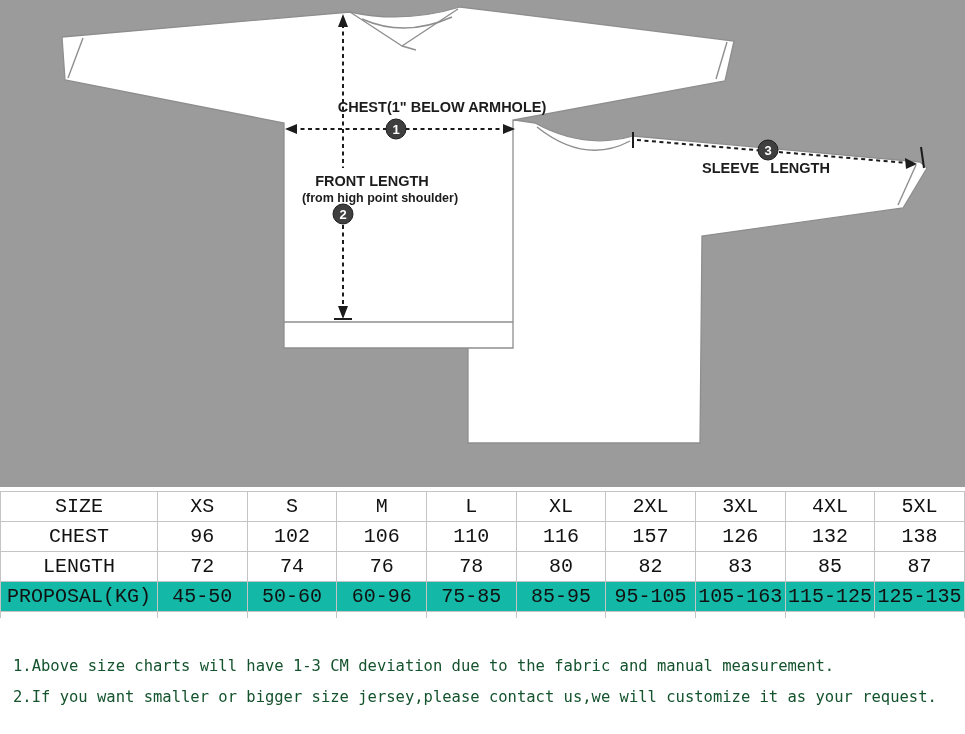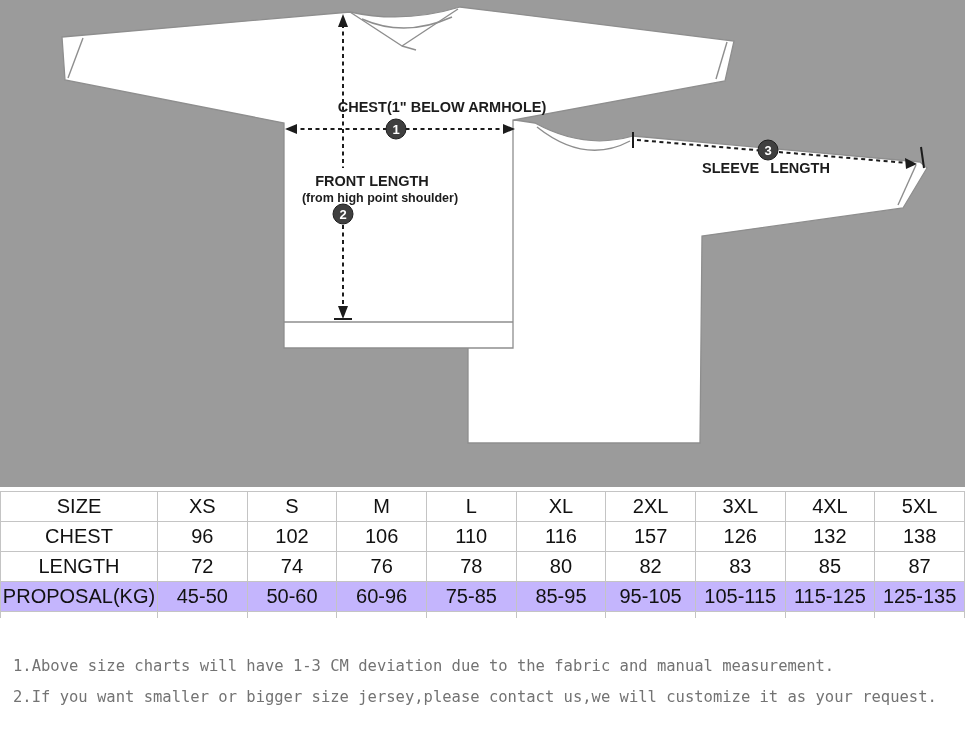--- a/index.html
+++ b/index.html
@@ -8,29 +8,29 @@
   .diagram{position:absolute;top:0;left:0;display:block;}
   .dim-label{font-family:"Liberation Sans",sans-serif;font-weight:bold;fill:#1c1c1c;}
   .dash{stroke:#1c1c1c;stroke-width:2;stroke-dasharray:4 3.5;fill:none;}
   .solid{stroke:#1c1c1c;stroke-width:2;fill:none;}
   .arrow{fill:#1c1c1c;stroke:none;}
   .marker-circle{fill:#3f3f3f;stroke:#1f1f1f;stroke-width:1;}
   .marker-num{font-family:"Liberation Sans",sans-serif;font-weight:bold;font-size:13px;fill:#ffffff;}
   .seam{stroke:#8e8e8e;stroke-width:1.4;fill:none;}
 
   .size-table{position:absolute;top:491px;left:0;width:965px;border-collapse:collapse;
-              table-layout:fixed;font-family:Liberation Sans, sans-serif;
+              table-layout:fixed;font-family:Liberation Mono, monospace;
               font-size:20px;color:#111111;}
   .size-table td{border:1px solid #c4c4c4;height:29px;text-align:center;padding:0;
                  white-space:nowrap;overflow:hidden;}
-  .size-table tr.highlight td{background:#c4b5fd;}
+  .size-table tr.highlight td{background:#14b8a6;}
   .size-table tr.stub td{height:6px;border-bottom:none;}
 
   .notes{position:absolute;left:13px;top:651px;font-family:"DejaVu Sans Mono","Liberation Mono",monospace;
-         font-size:15.5px;line-height:31px;color:#737373;white-space:nowrap;}
+         font-size:15.5px;line-height:31px;color:#14532d;white-space:nowrap;}
 </style>
 </head>
 <body>
 
 <div class="stage">
 
   <svg class="diagram" width="965" height="487" viewBox="0 0 965 487">
 
     <rect x="0" y="0" width="965" height="487" fill="#9b9b9b"></rect>
 
@@ -133,21 +133,21 @@
           <td>87</td>
         </tr>
         <tr class="highlight">
           <td>PROPOSAL(KG)</td>
           <td>45-50</td>
           <td>50-60</td>
           <td>60-96</td>
           <td>75-85</td>
           <td>85-95</td>
           <td>95-105</td>
-          <td>105-115</td>
+          <td>105-163</td>
           <td>115-125</td>
           <td>125-135</td>
         </tr>
         <tr class="stub">
           <td></td>
           <td></td>
           <td></td>
           <td></td>
           <td></td>
           <td></td>

